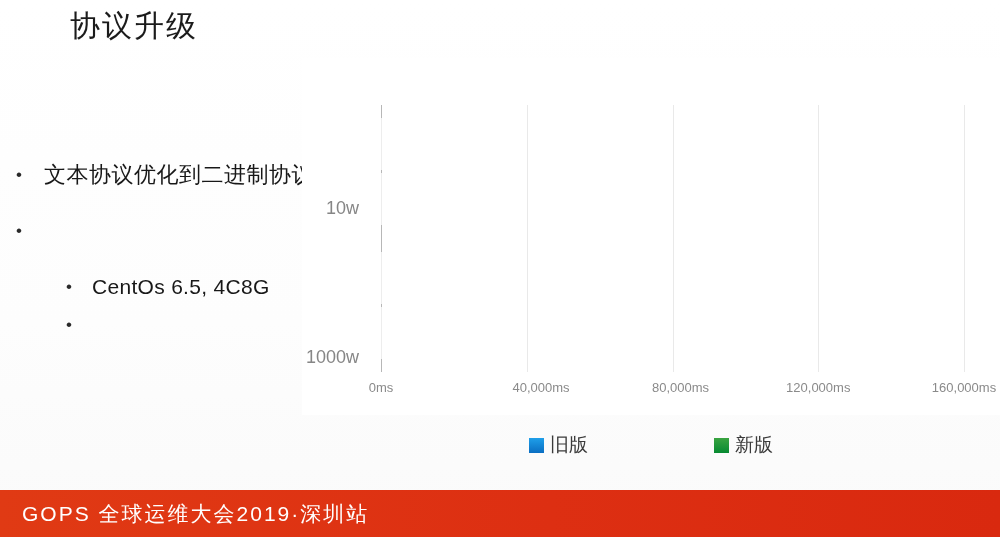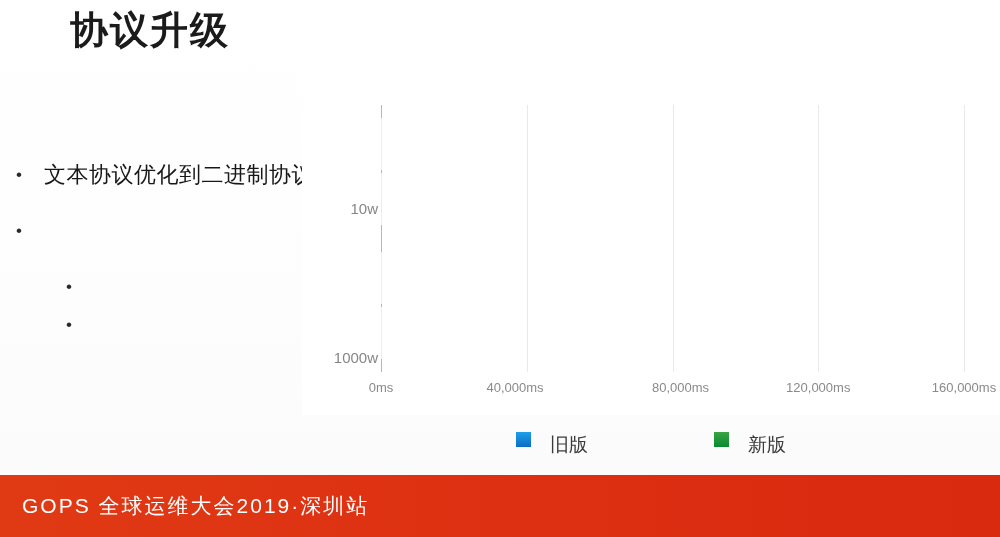--- a/index.html
+++ b/index.html
@@ -10,21 +10,21 @@
     overflow:hidden;
     position:relative;
   }
   .slide {
     position:absolute; inset:0;
     background:linear-gradient(180deg,#ffffff 0%, #fdfdfd 60%, #fafafa 100%);
   }
   
   .title {
     position:absolute; left:70px; top:8px;
-    font-size:38px; font-weight:700; color:#1b1b1b;
+    font-size:30px; font-weight:400; color:#1b1b1b;
     letter-spacing:2px; line-height:1.2;
   }
   
   .bullets { position:absolute; left:0; top:160px; width:340px; }
   .b-row { display:flex; align-items:flex-start; }
   .b-l1 { margin-left:12px; margin-bottom:26px; }
   .b-l2 { margin-left:62px; margin-bottom:8px; }
   .dot {
     width:14px; flex:0 0 14px; text-align:center;
     color:#2a2a2a; font-size:17px; line-height:30px;
@@ -57,43 +57,43 @@
   .bar { position:absolute; height:100%; left:0; top:0; }
   .bar.blue {
     background:linear-gradient(180deg,#1f9fe9 0%, #1794e2 45%, #0a6ec2 100%);
     box-shadow:0 0 0 1px rgba(255,255,255,.75);
   }
   .bar.green {
     background:linear-gradient(180deg,#5cb54c 0%, #3aa441 45%, #078a32 100%);
     box-shadow:0 0 0 1px rgba(255,255,255,.75);
   }
   .ytick {
-    position:absolute; right:100%; margin-right:3px;
-    font-size:15px; color:#868686; white-space:nowrap;
+    position:absolute; right:100%; margin-right:22px;
+    font-size:18px; color:#868686; white-space:nowrap;
     transform:translateY(-50%);
   }
   .xticks { position:absolute; left:79px; top:322px; width:583px; height:26px; }
   .xtick {
     position:absolute; top:0; font-size:13px; color:#8a8a8a;
     transform:translateX(-50%); white-space:nowrap;
   }
   
   .legend {
     position:absolute; left:0; right:0; top:374px;
     display:flex; justify-content:center; gap:126px;
     align-items:center;
   }
-  .leg-item { display:flex; align-items:flex-start; gap:19px; }
+  .leg-item { display:flex; align-items:center; gap:6px; }
   .swatch { width:15px; height:15px; display:block; }
   .swatch.blue  { background:linear-gradient(180deg,#1f9fe9,#0a6ec2); }
   .swatch.green { background:linear-gradient(180deg,#3aa441,#078a32); }
   .leg-label { font-size:19px; color:#3b3b3b; }
   
   .footer {
-    position:absolute; left:0; right:0; bottom:0; height:62px;
+    position:absolute; left:0; right:0; bottom:0; height:47px;
     background:linear-gradient(90deg,#e03a14 0%, #dd2f12 55%, #d9290f 100%);
     display:flex; align-items:center;
   }
   .footer-text {
     margin-left:22px; color:#ffffff; font-size:21px;
     letter-spacing:2px; font-weight:400;
   }
 </style>
 </head>
 <body>
@@ -105,20 +105,21 @@
   <div class="bullets">
     <div class="b-row b-l1">
       <span class="dot">•</span>
       <span class="b-text">文本协议优化到二进制协议</span>
     </div>
     <div class="b-row b-l1">
       <span class="dot">•</span>
     </div>
     <div class="b-row b-l2">
       <span class="dot">•</span>
+      <span class="b-text">CentOs 6.5, 4C8G</span>
     </div>
     <div class="b-row b-l2">
       <span class="dot">•</span>
     </div>
   </div>
 
   <div class="chart-panel">
     <div class="plot" id="plot">
       <div class="axis-line"></div>
     <div class="gridline" style="left: 145.75px;"></div>
@@ -135,21 +136,21 @@
         <div class="barwrap" style="top: 147.851px; height: 50.0625px; width: 604.862px;">
           <div class="bar blue"></div>
         </div>
         <div class="barwrap" style="top: 202.586px; height: 50.0625px; width: 145.75px;">
           <div class="bar green"></div>
         </div>
         <span class="ytick" style="top: 252px;">1000w</span>
       </div>
     <div class="xticks" id="xticks">
         <span class="xtick" style="left: 0px;">0ms</span>
-        <span class="xtick" style="left: 134px; text-align: center;">40,000ms</span>
+        <span class="xtick" style="left: 160px; text-align: center;">40,000ms</span>
         <span class="xtick" style="left: 291.5px; margin-left: 8px;">80,000ms</span>
         <span class="xtick" style="left: 437.25px;">120,000ms</span>
         <span class="xtick" style="left: 583px;">160,000ms</span>
       </div>
 
     <div class="legend">
       <div class="leg-item">
         <span class="swatch blue"></span>
         <span class="leg-label">旧版</span>
       </div>

